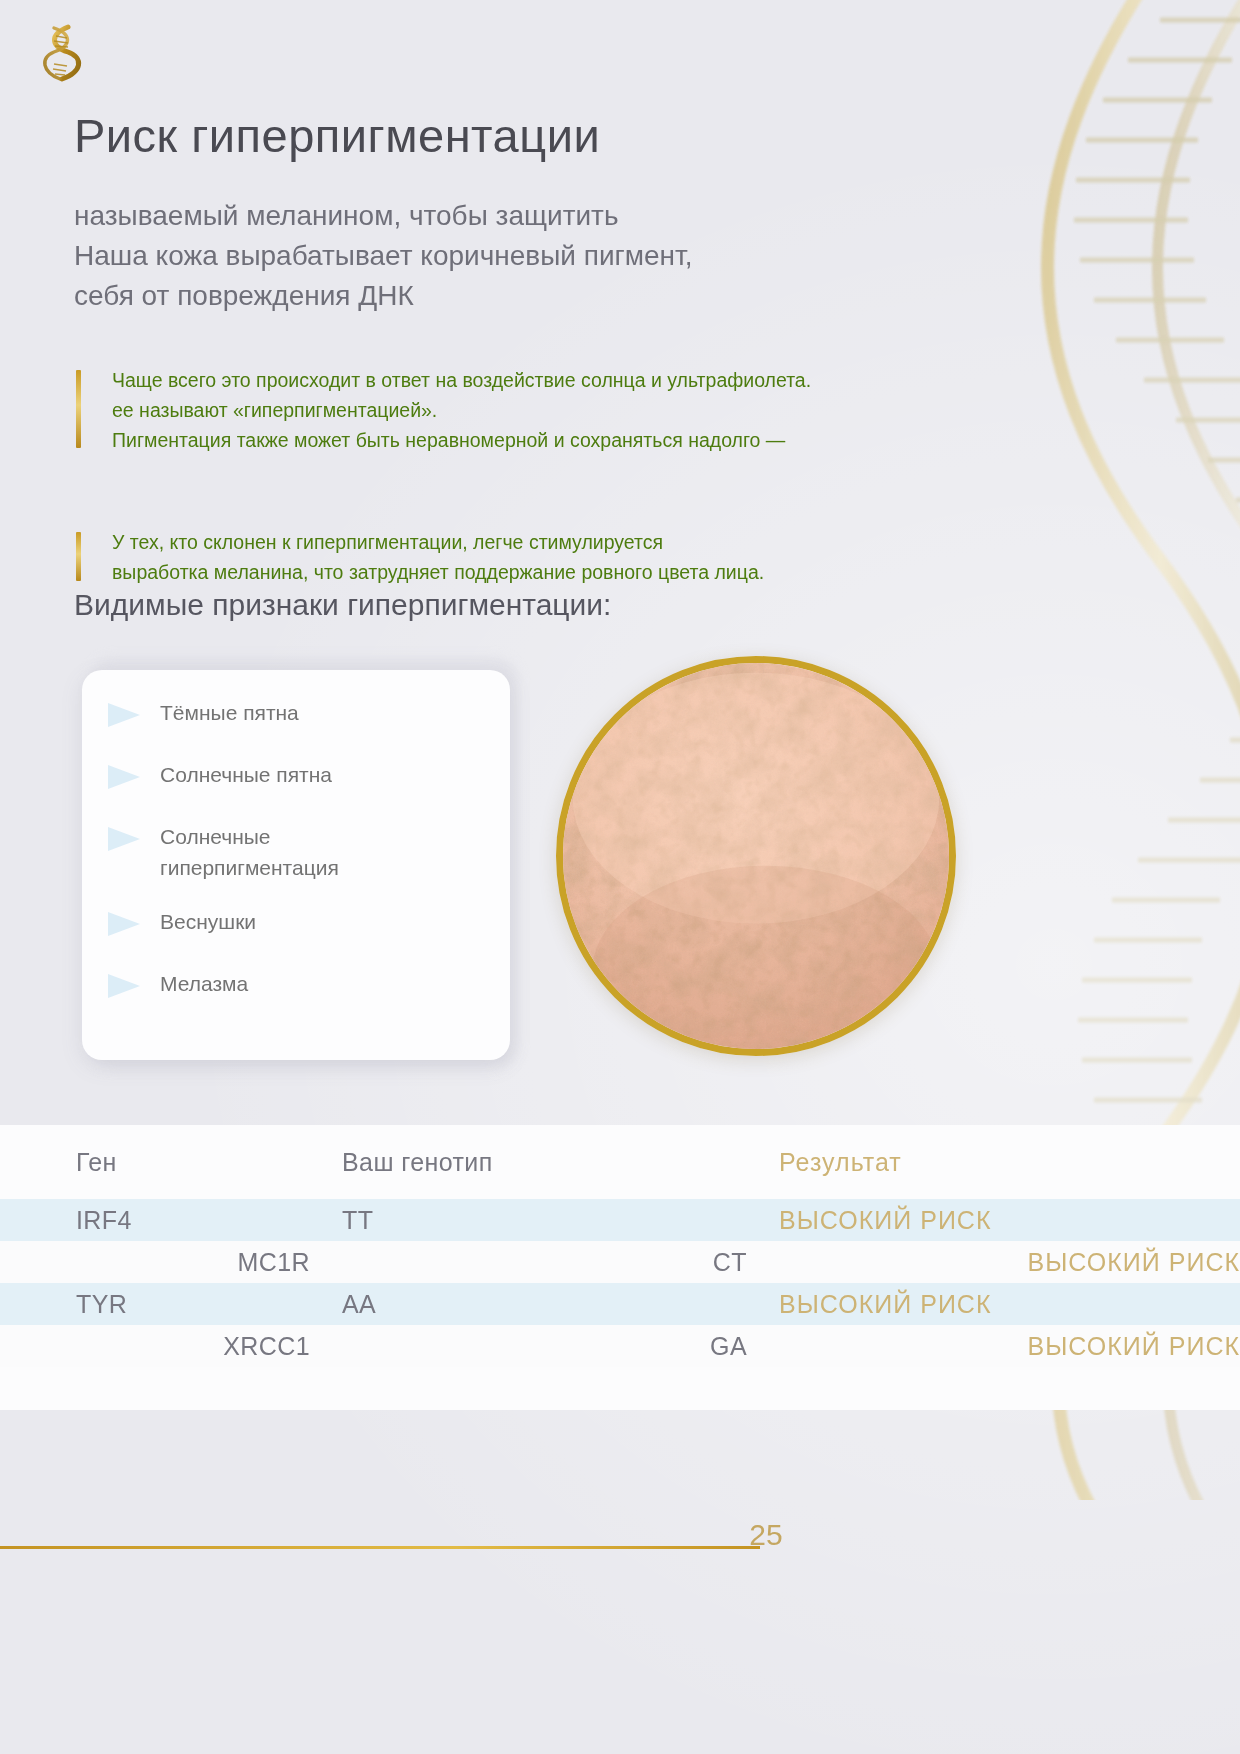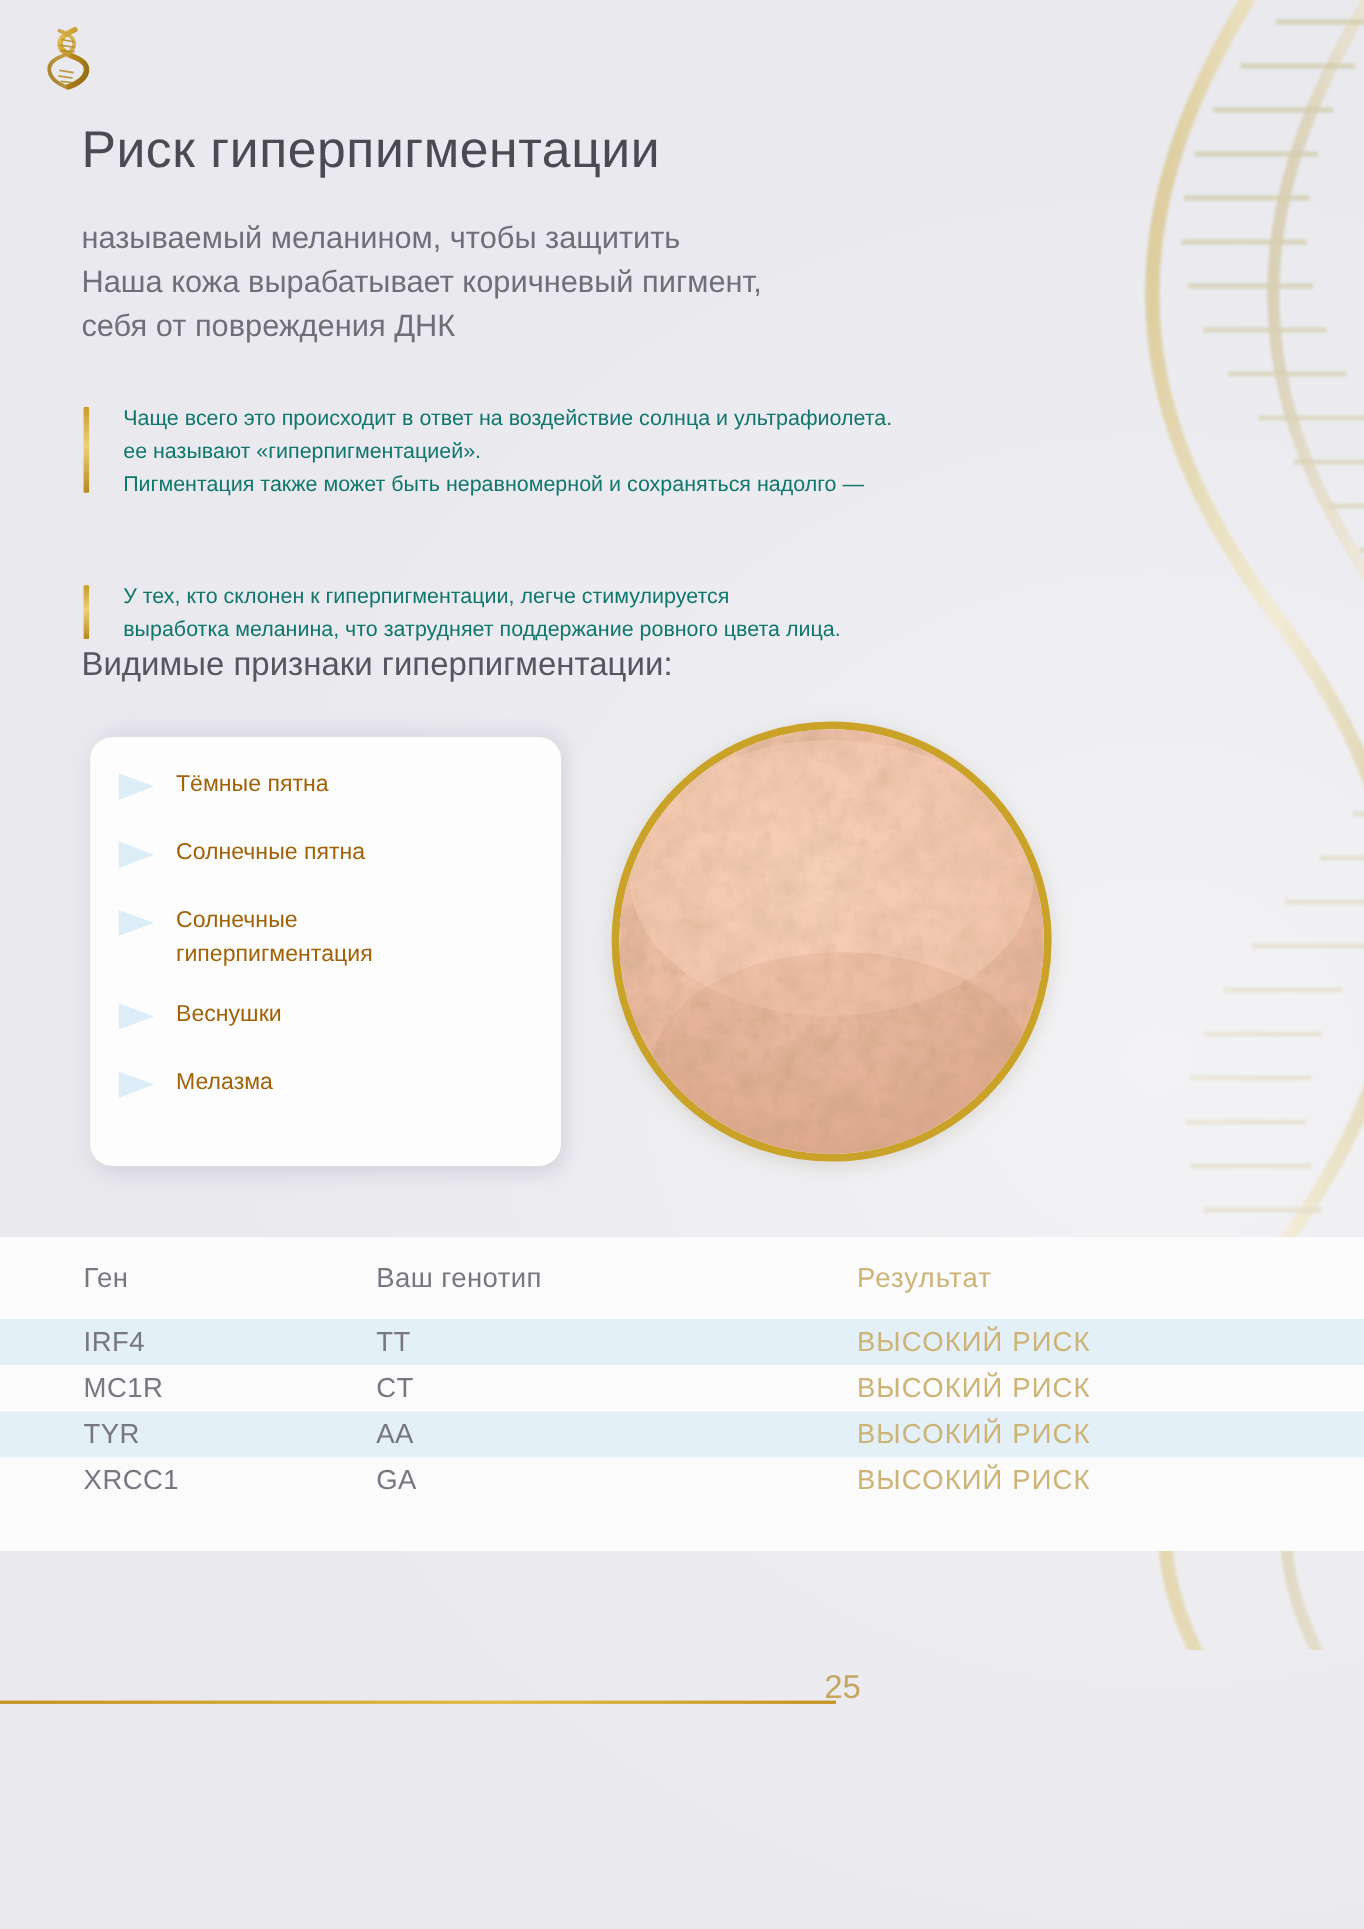--- a/index.html
+++ b/index.html
@@ -36,21 +36,21 @@
   }
   .subtitle div{white-space:nowrap;}
 
   
   .quote{position:absolute;left:76px;padding-left:36px;}
   .quote .bar{
     position:absolute;left:0;top:4px;width:5px;
     background:linear-gradient(180deg,#c99b25 0%,#ecd27a 45%,#b8891c 100%);
     border-radius:1px;
   }
-  .quote .txt{font-size:19.5px;font-weight:300;line-height:1.53;color:#0f766e;}
+  .quote .txt{font-size:19.5px;font-weight:300;line-height:1.53;color:#4d7c0f;}
   .quote .txt div{white-space:nowrap;}
   #quote-0{top:366px;}
   #quote-0 .bar{height:78px;}
   #quote-1{top:484px;margin-top:44px;}
   #quote-1 .bar{height:49px;}
 
   
   .section-heading{
     position:absolute;left:74px;top:588px;
     font-size:30px;font-weight:300;color:#565660;white-space:nowrap;
@@ -67,21 +67,21 @@
     box-shadow:0 6px 22px rgba(110,110,130,.13);
   }
   .symptom-list{position:absolute;left:24px;top:26px;right:16px;}
   .symptom-item{display:flex;align-items:flex-start;margin-bottom:22px;min-height:40px;}
   .symptom-item:last-child{margin-bottom:0;margin-top:12px;}
   .tri-icon{
     flex:0 0 auto;width:36px;height:30px;margin-right:18px;margin-top:4px;
   }
   .tri-icon svg{display:block;width:100%;height:100%;}
   .symptom-label{
-    font-size:21px;font-weight:300;color:#a16207;line-height:1.48;padding-top:1px;
+    font-size:21px;font-weight:300;color:#737373;line-height:1.48;padding-top:1px;
   }
   .symptom-label span{display:block;white-space:nowrap;}
 
   
   .skin-wrap{
     position:absolute;left:556px;top:656px;width:400px;height:400px;
     border-radius:50%;
     border:7px solid #c9a227;
     box-sizing:border-box;overflow:hidden;
     box-shadow:0 4px 18px rgba(120,100,50,.18);
@@ -91,21 +91,21 @@
 
   
   .table-band{
     position:absolute;left:0;top:1125px;width:1240px;height:285px;
     background:#fcfcfd;
   }
   .gene-table{position:absolute;left:0;top:1125px;width:1240px;}
   .gt-row{display:flex;align-items:center;height:42px;gap:32px;}
   .gt-head{height:74px;}
   .gt-stripe{background:#e3f0f7;}
-  .gt-plain{background:#fbfbfc;}
+  .gt-plain{background:#fbfbfc;text-align:right;}
   .gt-c0{width:310px;padding-left:76px;box-sizing:border-box;}
   .gt-c1{width:405px;box-sizing:border-box;}
   .gt-c2{flex:1;box-sizing:border-box;}
   .gt-head .gt-c0,.gt-head .gt-c1,.gt-head .gt-c2{
     font-size:31px;font-weight:300;color:#5c5c66;
   }
   .gt-row .gt-c0,.gt-row .gt-c1{
     font-size:25px;font-weight:300;color:#777781;letter-spacing:.4px;
   }
   .gt-row .gt-c2{

